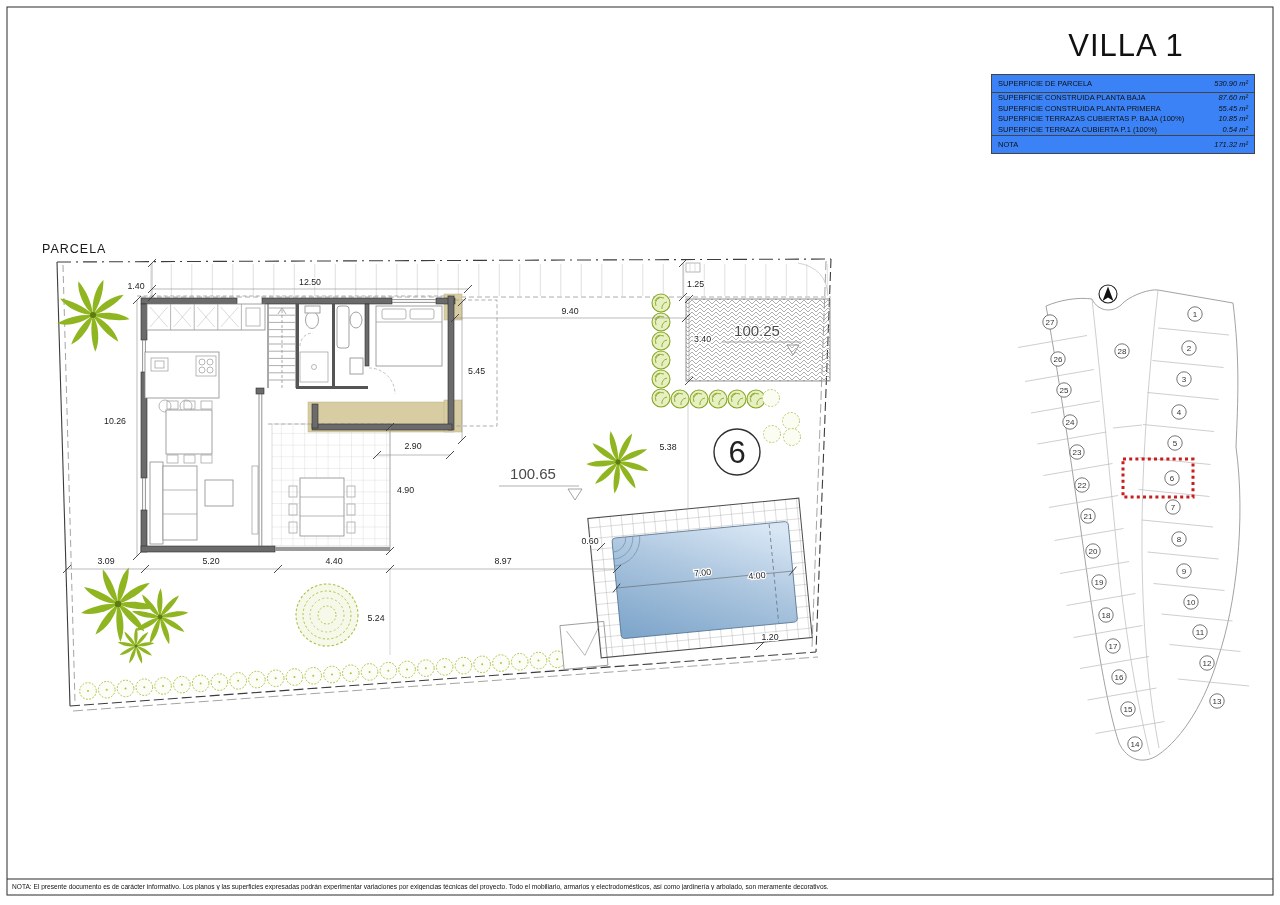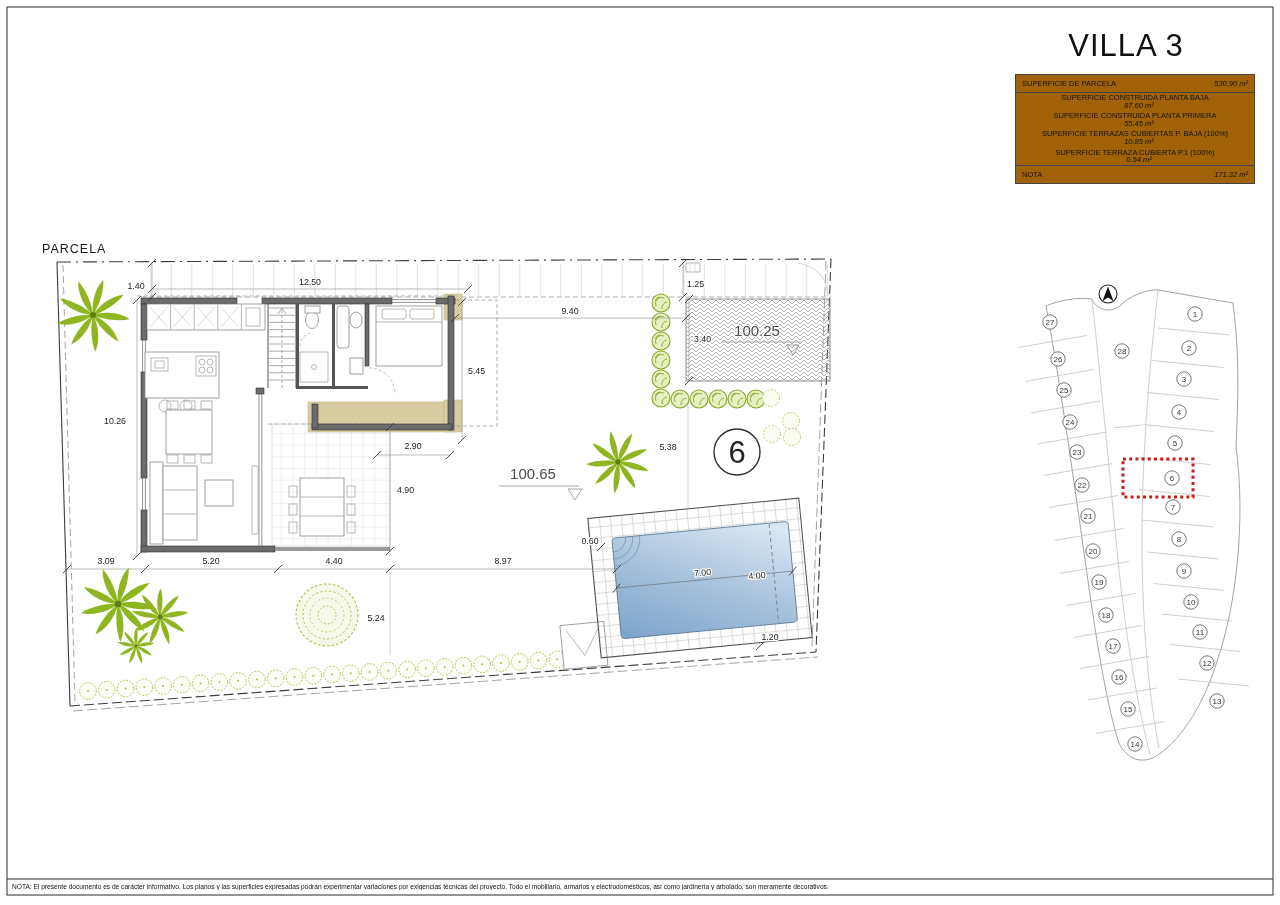--- a/index.html
+++ b/index.html
@@ -24,25 +24,25 @@
   .arc{stroke:#a6a6a6;stroke-width:.7;fill:none;stroke-dasharray:3 2;}
   .sm{stroke:#a3a3a3;stroke-width:1;fill:none;}
   .smd{stroke:#bdbdbd;stroke-width:.75;}
   .smc{fill:#fff;stroke:#666;stroke-width:.9;}
   .smt{font:8px "Liberation Sans",sans-serif;fill:#333;}
   .faint{stroke:#c2c2c2;stroke-width:.7;}
   
   .villa-title{position:absolute;left:988px;top:28px;width:276px;text-align:center;
                font-size:31px;color:#111;letter-spacing:1px;}
   #areas-table{position:absolute;left:991px;top:75px;width:264px;}
-  .tb-box{border:1px solid #444;margin-top:-1px;background:#a16207;margin-left:24px;}
+  .tb-box{border:1px solid #444;margin-top:-1px;background:#3b82f6;}
   .tb-box.gap{margin-bottom:9px;}
   .tb-row{display:flex;justify-content:space-between;align-items:center;
           padding:5px 6px 4px 6px;font-size:7.5px;color:#111;line-height:1;}
-  .tb-row.tight{padding:1.6px 6px;flex-direction:column;}
+  .tb-row.tight{padding:1.6px 6px;}
   .tb-row .val{white-space:nowrap;padding-left:8px;font-style:italic;}
   .note{position:absolute;left:12px;top:882.5px;width:1256px;font-size:6.6px;color:#111;
         white-space:nowrap;overflow:hidden;}
   .parcela-label{font:12.5px "Liberation Sans",sans-serif;letter-spacing:1px;fill:#1a1a1a;}
   .plotnum{font:31px "Liberation Sans",sans-serif;fill:#222;}
 </style>
 </head>
 <body>
 
 <div class="sheet">
@@ -641,21 +641,21 @@
           </g>
         </g>
     <g>
       <circle cx="1108" cy="294" r="9" fill="#fff" stroke="#222" stroke-width="1.1"></circle>
       <polygon points="1108,286.5 1102.5,301 1108,297.5 1113.5,301" fill="#111"></polygon>
     </g>
     <rect x="1123" y="459" width="70" height="38" fill="none" stroke="#c91d1d" stroke-width="3" stroke-dasharray="3 3.2"></rect>
   </g>
 </svg>
 
-<div class="villa-title">VILLA 3</div>
+<div class="villa-title">VILLA 1</div>
 <div id="areas-table">
       <div class="tb-box">
         <div class="tb-row">
           <span>SUPERFICIE DE PARCELA</span>
           <span class="val">530.90 m²</span>
         </div>
       </div>
       <div class="tb-box">
         <div class="tb-row tight">
           <span>SUPERFICIE CONSTRUIDA PLANTA BAJA</span>

